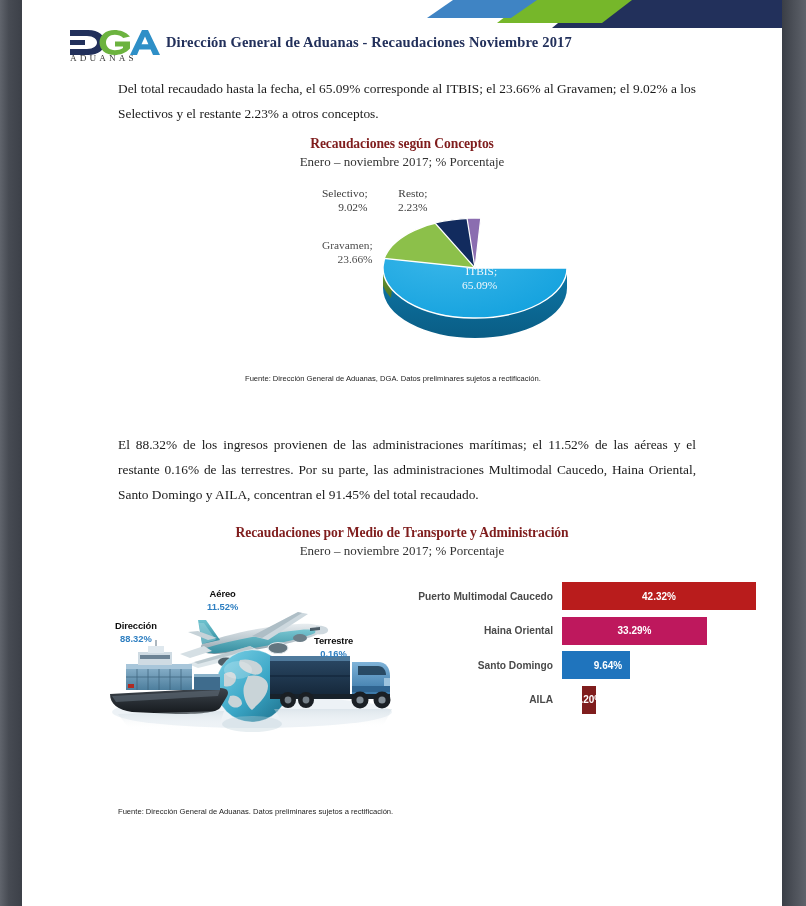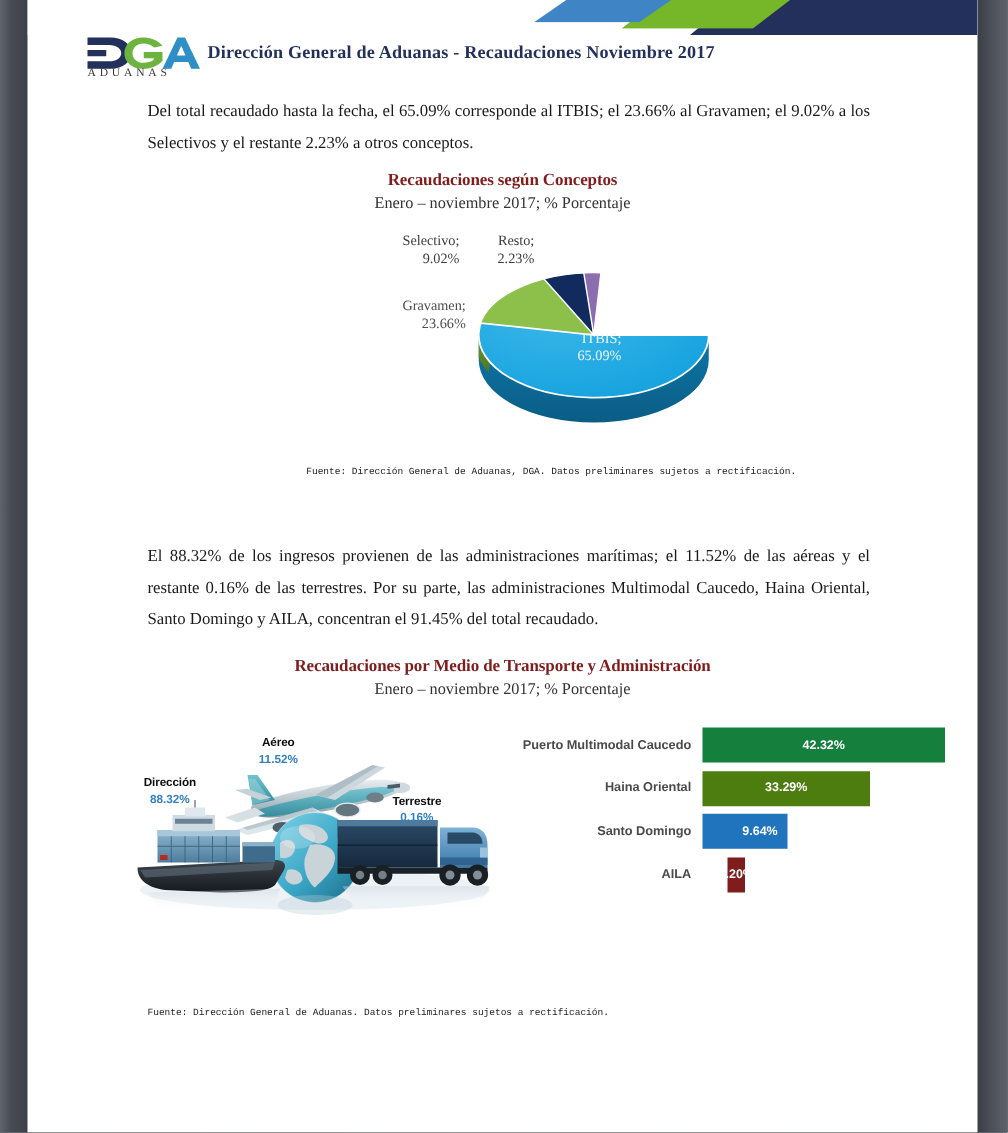--- a/index.html
+++ b/index.html
@@ -133,21 +133,21 @@
     white-space: nowrap;
   }
   .pl-selectivo { left: 55px;  top: 11px;  color: #3c3c3c; }
   .pl-resto     { left: 131px; top: 11px;  color: #3c3c3c; }
   .pl-gravamen  { left: 55px;  top: 63px;  color: #4d4d4d; }
   .pl-itbis     { left: 195px; top: 89px;  color: #f1f7fb; }
 
   
   .source {
     position: absolute;
-    font-family: Liberation Mono, monospace;
+    font-family: Liberation Sans, sans-serif;
     font-size: 7.6px;
     color: #1c1c1c;
     white-space: nowrap;
   }
   #source1 { left: 223px; top: 374px; }
   #source2 { left: 96px;  top: 807px; }
 
   
   .transport {
     position: absolute;
@@ -480,29 +480,29 @@
       <div class="tlabel t-terrestre">
         <span class="tname">Terrestre</span>
         <span class="tval">0.16%</span>
       </div>
     </div>
 
     <div class="barchart" id="barchart">
         <div class="bar-row">
           <div class="bar-label">Puerto Multimodal Caucedo</div>
           <div class="bar-track">
-            <div class="bar-fill" style="width: 194px; background: #15803d;">
+            <div class="bar-fill" style="width: 194px; background: #b91c1c;">
               <span class="bar-value">42.32%</span>
             </div>
           </div>
         </div>
         <div class="bar-row">
           <div class="bar-label">Haina Oriental</div>
           <div class="bar-track">
-            <div class="bar-fill" style="width: 134px; background: #4d7c0f; align-items: center;">
+            <div class="bar-fill" style="width: 145px; background: #be185d; align-items: center;">
               <span class="bar-value">33.29%</span>
             </div>
           </div>
         </div>
         <div class="bar-row">
           <div class="bar-label">Santo Domingo</div>
           <div class="bar-track">
             <div class="bar-fill" style="width: 44px; background: rgb(31, 116, 189); padding-left: 24px;">
               <span class="bar-value">9.64%</span>
             </div>

